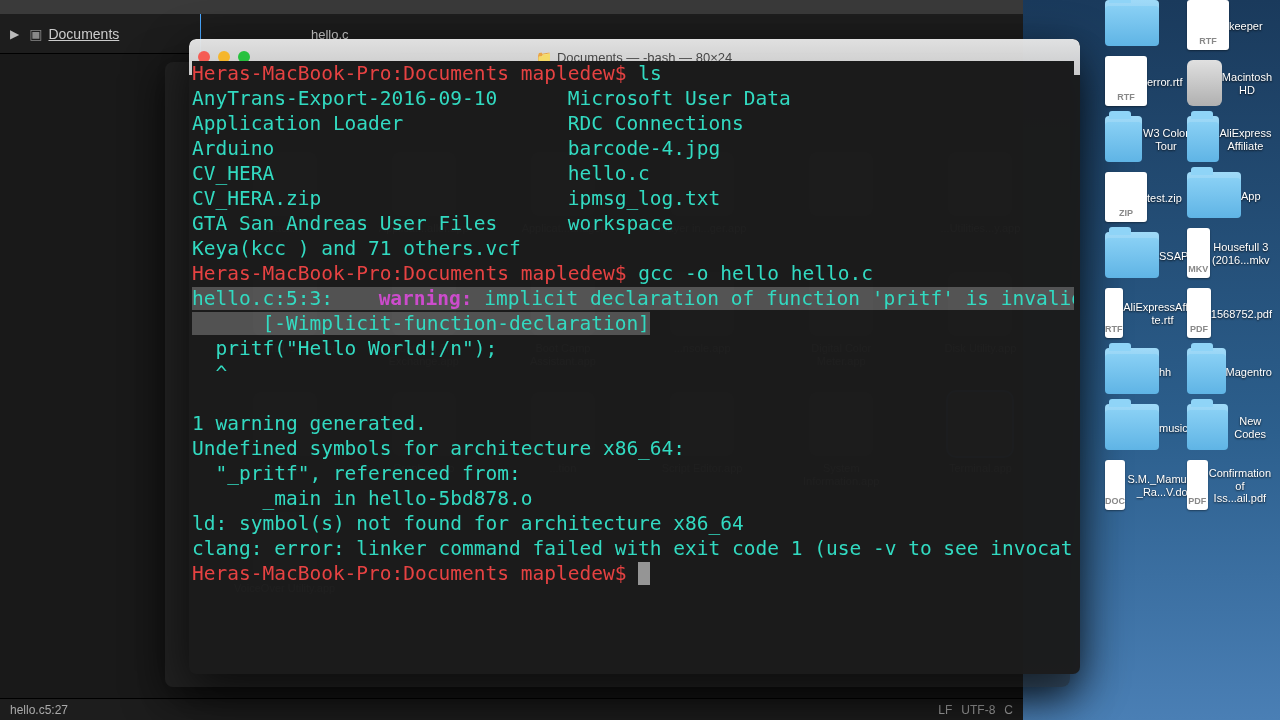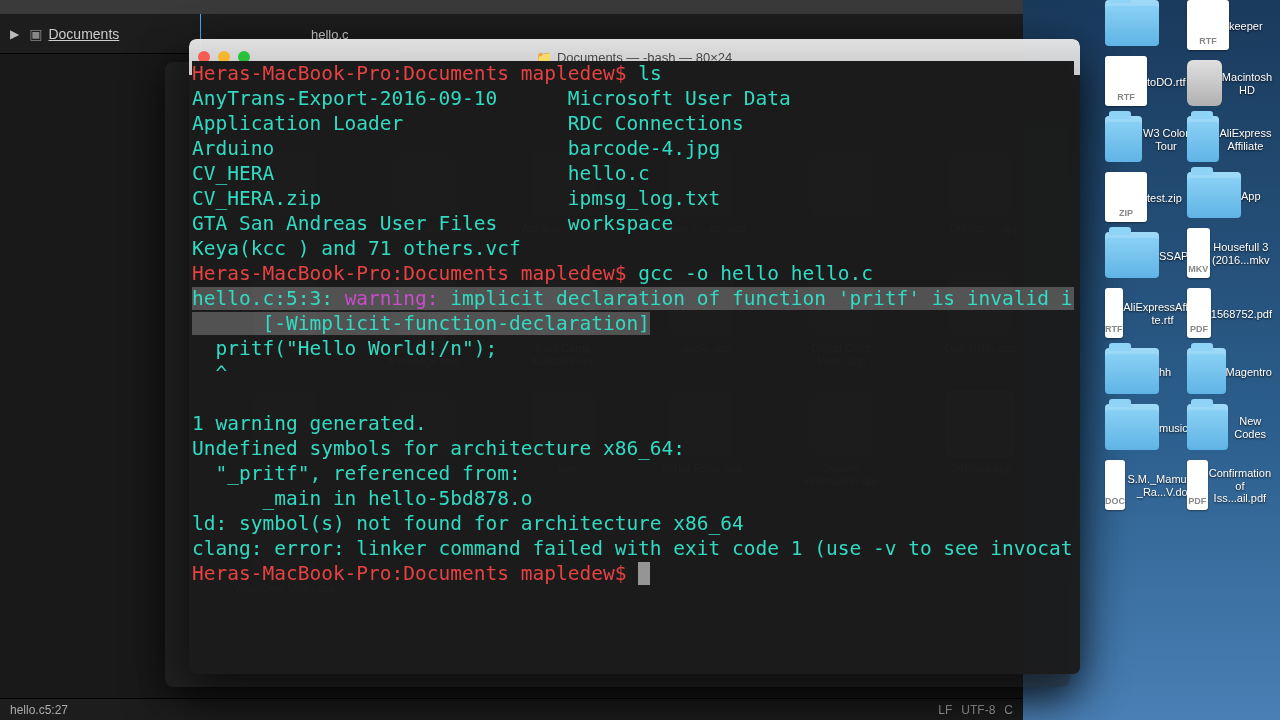--- a/index.html
+++ b/index.html
@@ -82,21 +82,21 @@
   }
   .term-title .fico { color:#5aa9e6; margin-right:4px;}
   .term-body {
     position:absolute; left:3px; right:6px; top:22px; bottom:3px;
     font-family:"Menlo","Monaco",monospace; font-size:19.5px; line-height:25px;
     color:#33e2c8; white-space:pre; overflow:hidden;
     background:#1b1b1b;
   }
   .term-body .prompt { color:#ef4444;margin-top:44px; }
   .term-body .cmd { color:#33e2c8; }
-  .term-body .warn { color:#d24dd2; font-weight:normal; }
+  .term-body .warn { color:#d24dd2; font-weight:bold;margin-left:34px; }
   .term-body .hl { background:#555; color:#33e2c8; }
   .term-body .hl .warn { color:#d24dd2; }
   .term-body .caret { background:#9a9a9a; color:#1b1b1b; }
 
   
   .desktop {
     position:absolute; right:0; top:0; width:257px; height:720px;
   }
   .dcol { position:absolute; width:85px; display:flex; flex-direction:column; gap:8px; }
   .dcol.c1 { right:90px; top:0; }
@@ -270,21 +270,21 @@
 </div>
 
 <div class="desktop">
   <div class="dcol c1" id="dcol1">
       <div class="ditem">
         <div class="dicon folder"></div>
         <div class="dlabel"></div>
       </div>
       <div class="ditem">
         <div class="dicon file">RTF</div>
-        <div class="dlabel">toDO.rtf</div>
+        <div class="dlabel">error.rtf</div>
       </div>
       <div class="ditem">
         <div class="dicon folder"></div>
         <div class="dlabel">W3 Color Tour</div>
       </div>
       <div class="ditem">
         <div class="dicon file">ZIP</div>
         <div class="dlabel">test.zip</div>
       </div>
       <div class="ditem">

